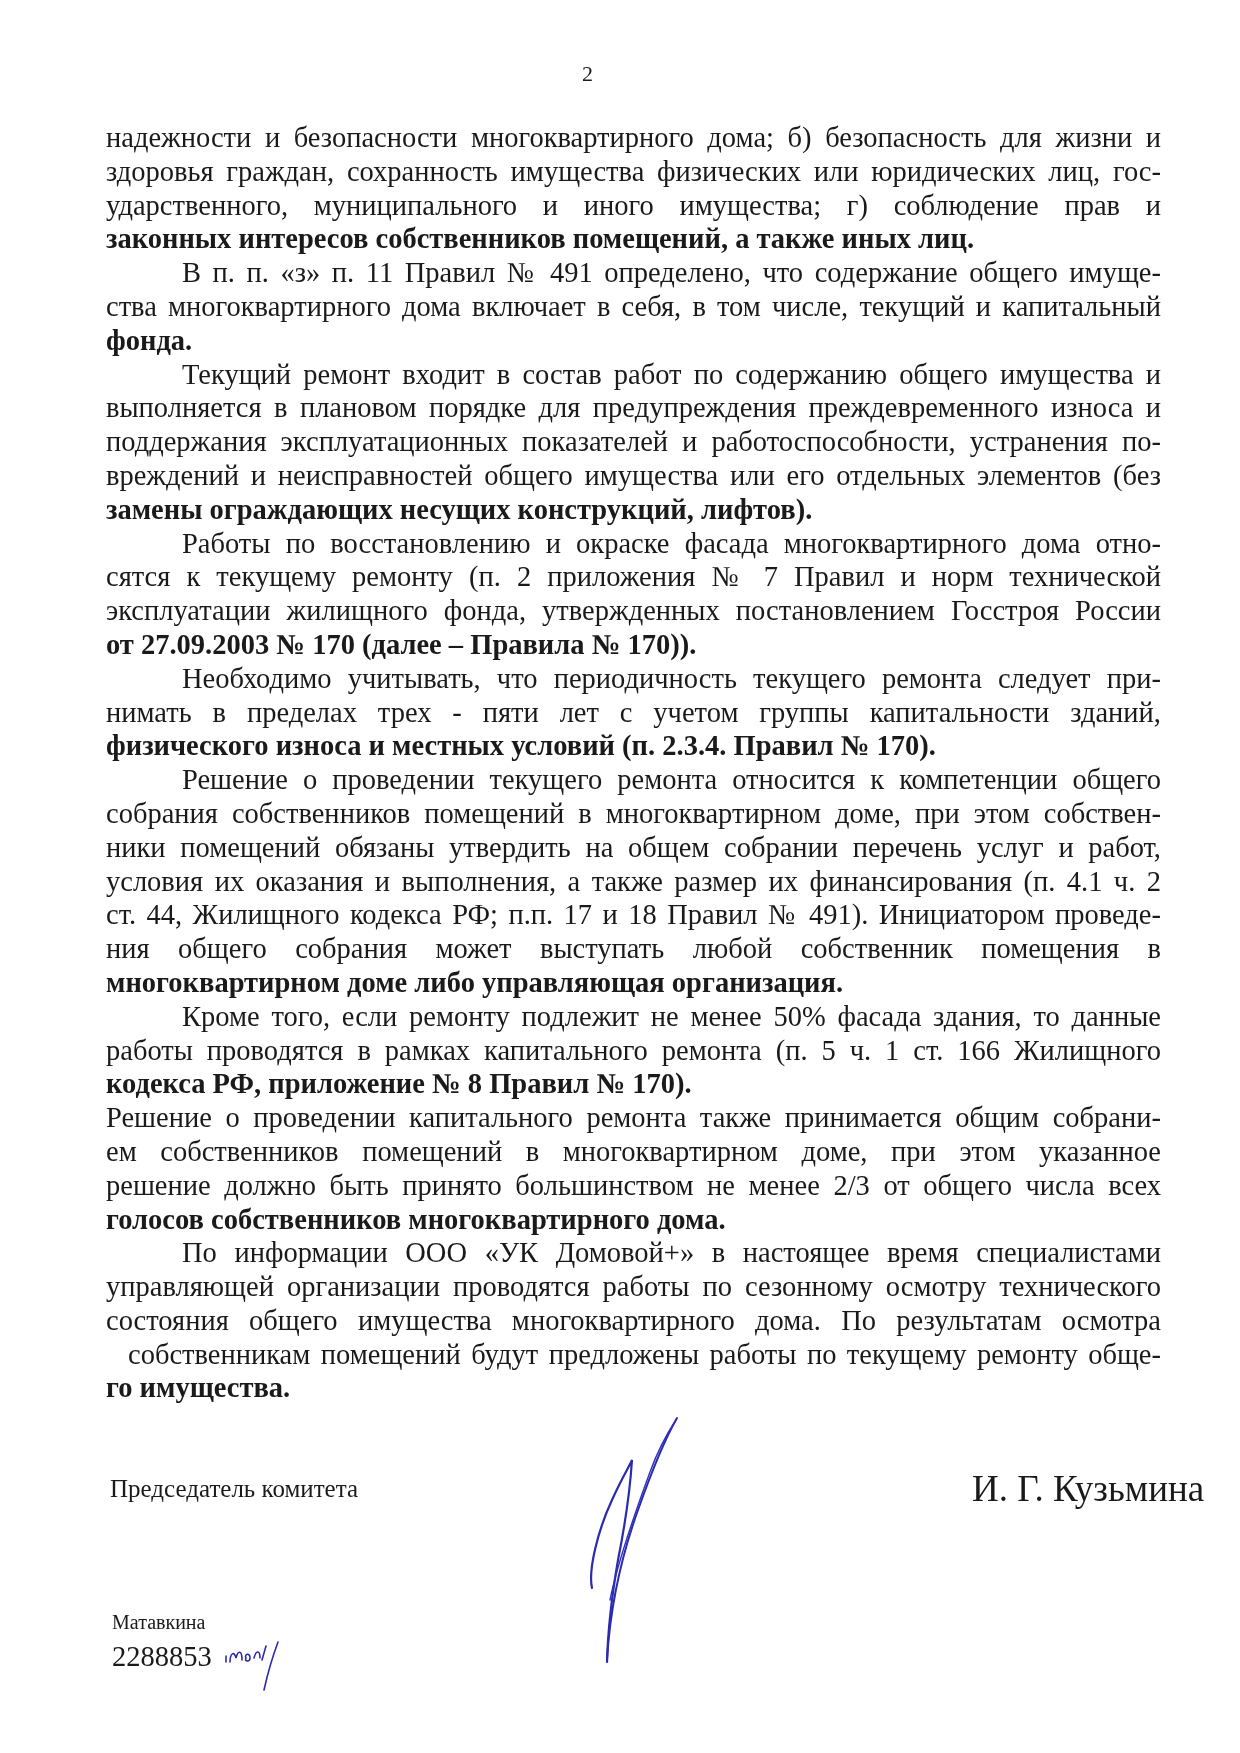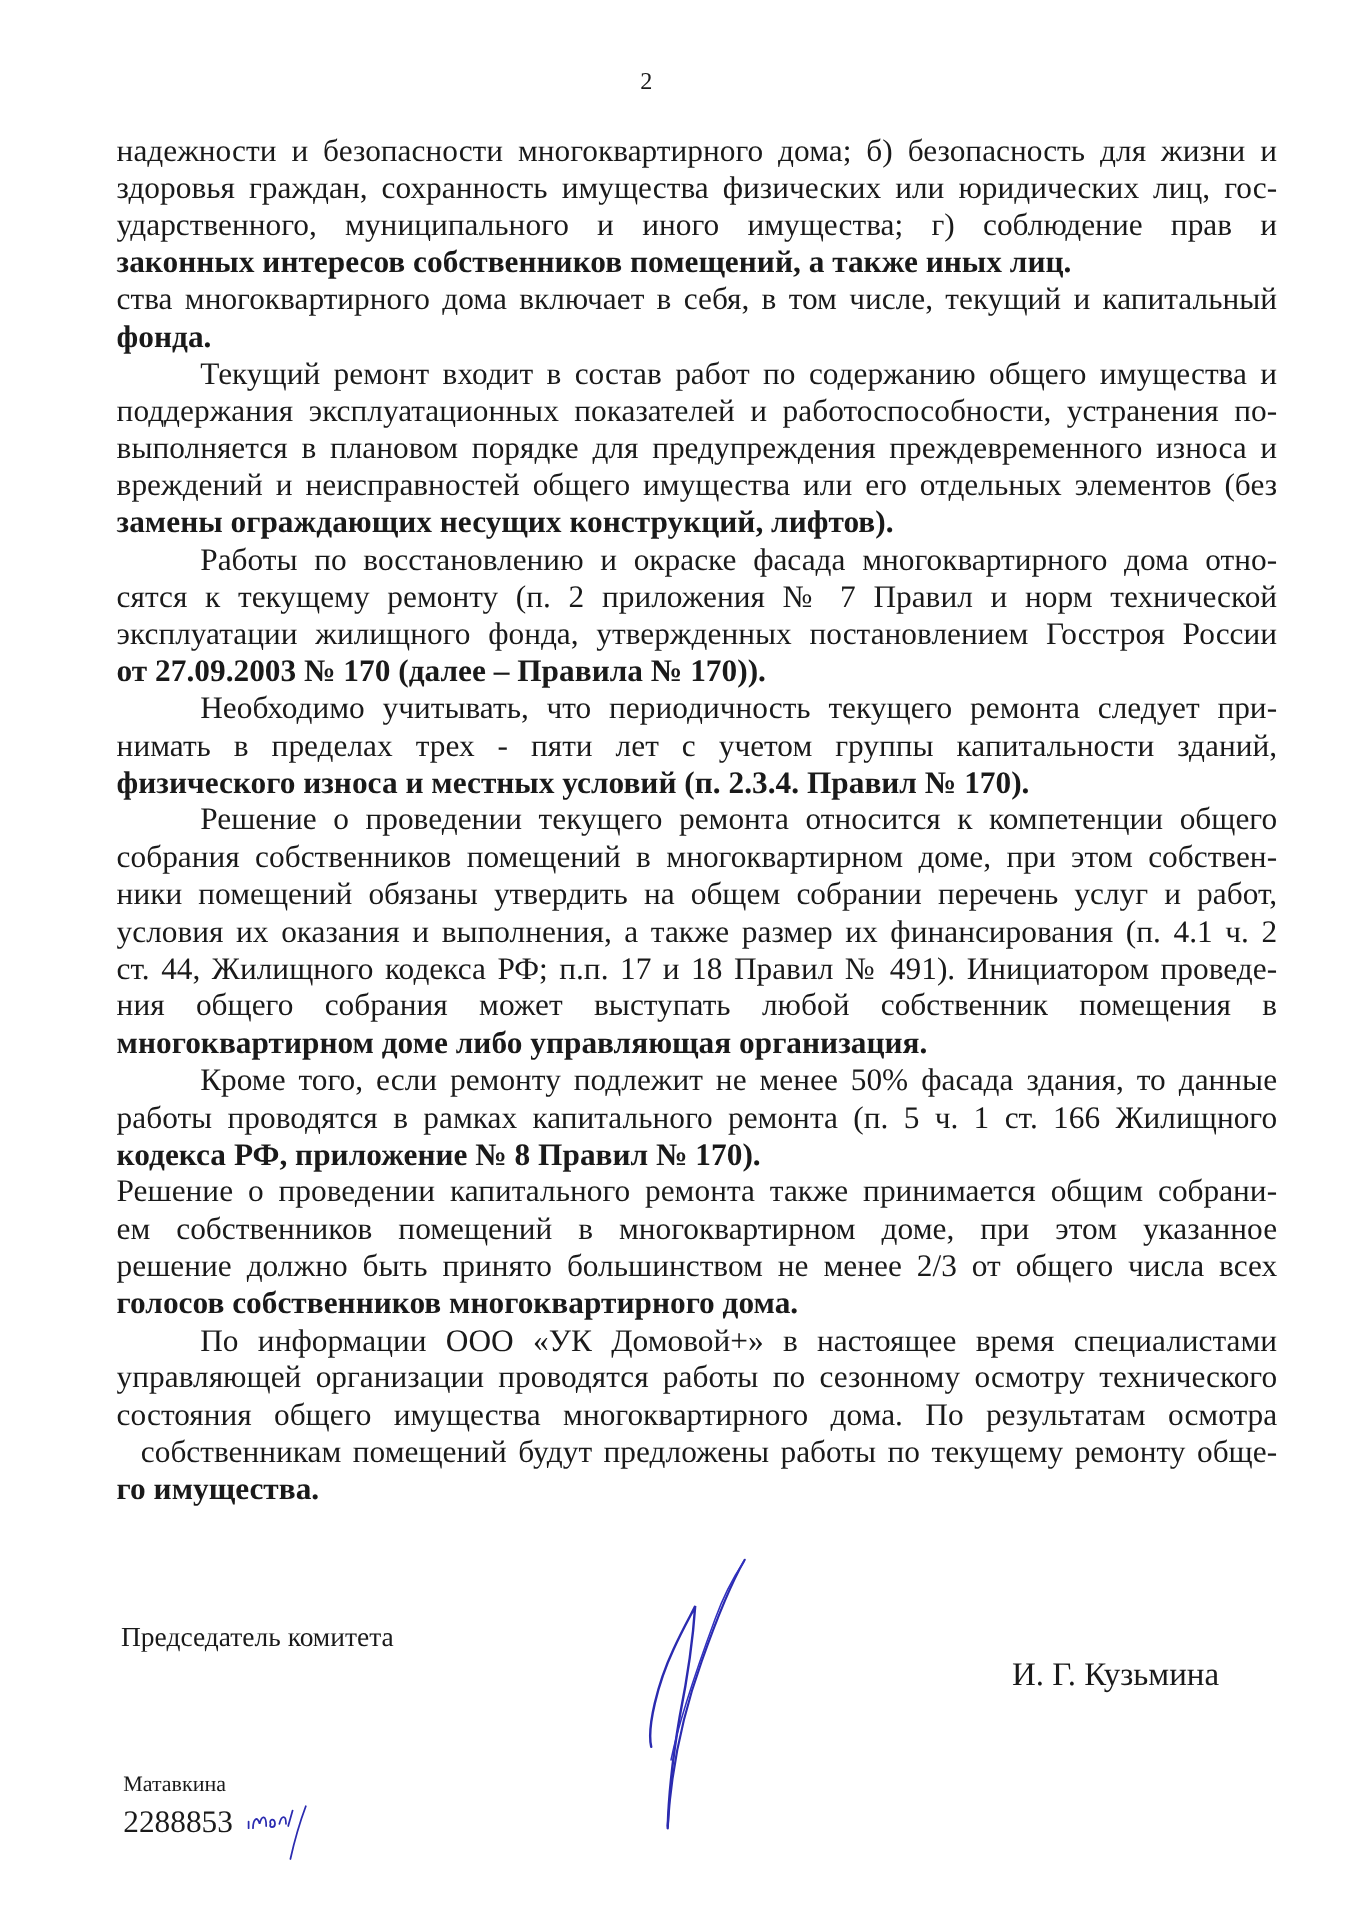--- a/index.html
+++ b/index.html
@@ -52,26 +52,25 @@
   .sign-title {
     position: absolute;
     left: 110px;
     top: 1472px;
     font-size: 25px;
     line-height: 34px;
     white-space: nowrap;
   }
   .sign-name {
     position: absolute;
-    left: 920px;
+    left: 972px;
     top: 1472px;
-    font-size: 30px;
+    font-size: 37px;
     line-height: 34px;
     white-space: nowrap;
-    margin-top: 34px;
   }
   .signature {
     position: absolute;
     left: 580px;
     top: 1410px;
     width: 110px;
     height: 260px;
   }
   .executor-name {
     position: absolute;
@@ -101,25 +100,26 @@
 <body>
 
 <div id="page">
   <div class="page-number">2</div>
 
   <div class="body-text" id="body-text">
       <div class="line" style="white-space: normal; overflow: hidden;">надежности и безопасности многоквартирного дома; б) безопасность для жизни и</div>
       <div class="line" style="white-space: normal; overflow: hidden;">здоровья граждан, сохранность имущества физических или юридических лиц, гос-</div>
       <div class="line" style="white-space: normal; overflow: hidden;">ударственного, муниципального и иного имущества; г) соблюдение прав и</div>
       <div class="line last">законных интересов собственников помещений, а также иных лиц.</div>
+      <div class="line indent" style="white-space: normal; overflow: hidden;">В п. п. «з» п. 11 Правил № 491 определено, что содержание общего имуще-</div>
       <div class="line" style="white-space: normal; overflow: hidden;">ства многоквартирного дома включает в себя, в том числе, текущий и капитальный</div>
       <div class="line last">фонда.</div>
       <div class="line indent" style="white-space: normal; overflow: hidden;">Текущий ремонт входит в состав работ по содержанию общего имущества и</div>
+      <div class="line" style="white-space: normal; overflow: hidden;">выполняется в плановом порядке для предупреждения преждевременного износа и</div>
       <div class="line" style="white-space: normal; overflow: hidden;">поддержания эксплуатационных показателей и работоспособности, устранения по-</div>
-      <div class="line" style="white-space: normal; overflow: hidden;">выполняется в плановом порядке для предупреждения преждевременного износа и</div>
       <div class="line" style="white-space: normal; overflow: hidden;">вреждений и неисправностей общего имущества или его отдельных элементов (без</div>
       <div class="line last">замены ограждающих несущих конструкций, лифтов).</div>
       <div class="line indent" style="white-space: normal; overflow: hidden;">Работы по восстановлению и окраске фасада многоквартирного дома отно-</div>
       <div class="line" style="white-space: normal; overflow: hidden;">сятся к текущему ремонту (п. 2 приложения № 7 Правил и норм технической</div>
       <div class="line" style="white-space: normal; overflow: hidden;">эксплуатации жилищного фонда, утвержденных постановлением Госстроя России</div>
       <div class="line last">от 27.09.2003 № 170 (далее – Правила № 170)).</div>
       <div class="line indent" style="white-space: normal; overflow: hidden;">Необходимо учитывать, что периодичность текущего ремонта следует при-</div>
       <div class="line" style="white-space: normal; overflow: hidden;">нимать в пределах трех - пяти лет с учетом группы капитальности зданий,</div>
       <div class="line last">физического износа и местных условий (п. 2.3.4. Правил № 170).</div>
       <div class="line indent" style="white-space: normal; overflow: hidden;">Решение о проведении текущего ремонта относится к компетенции общего</div>

